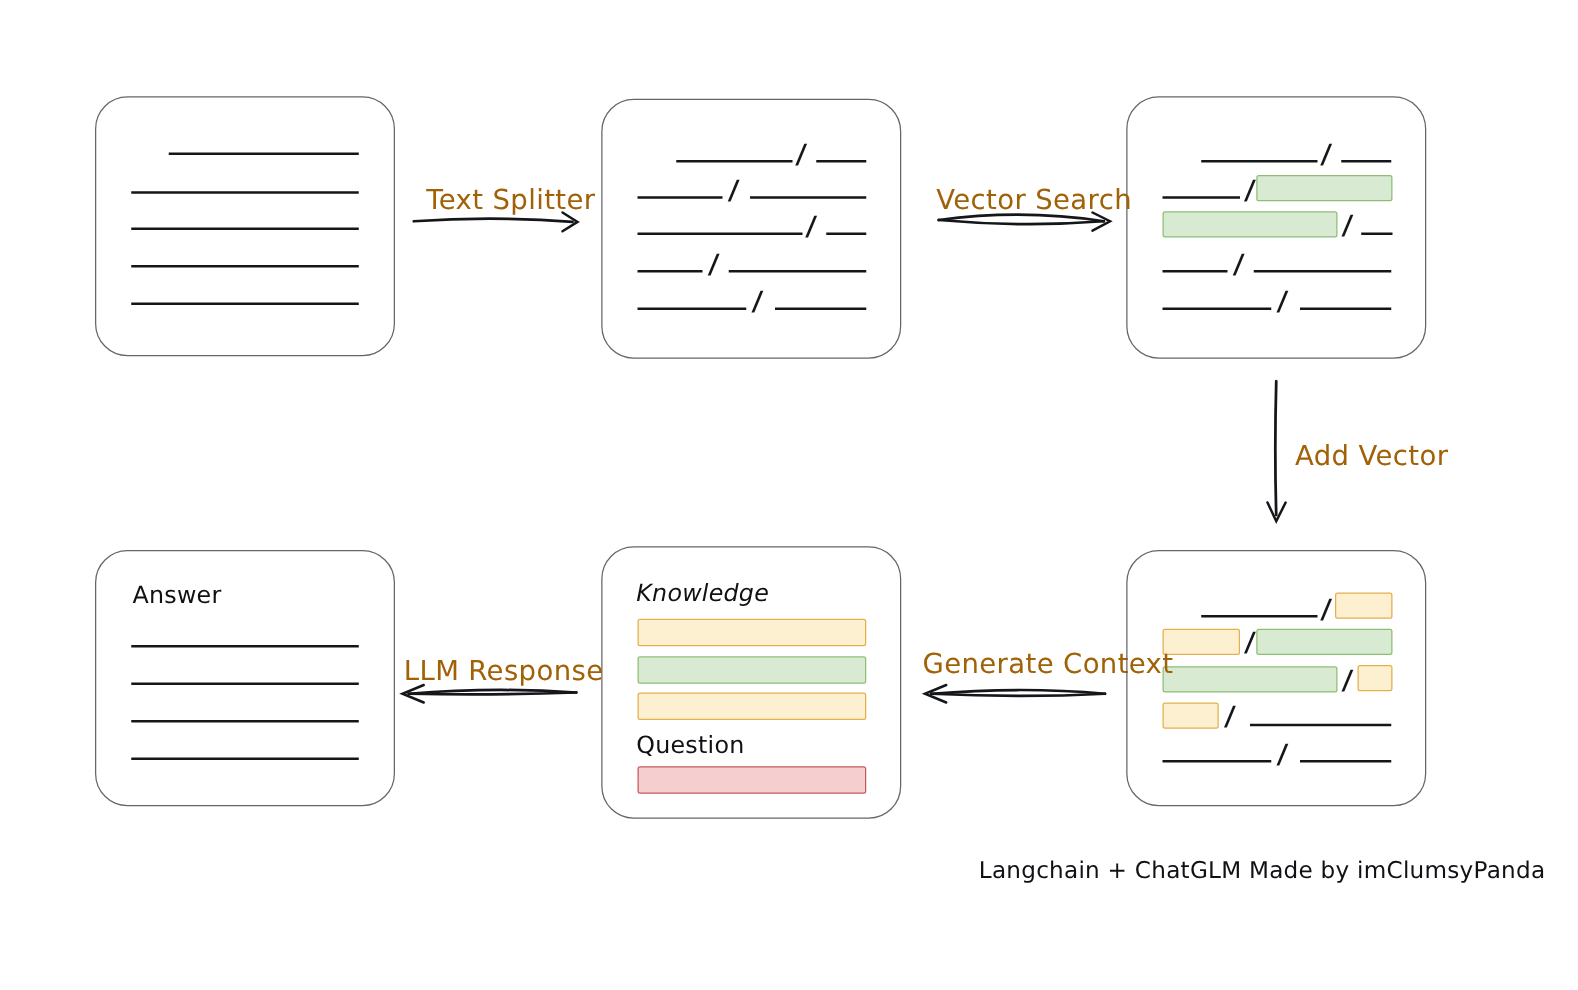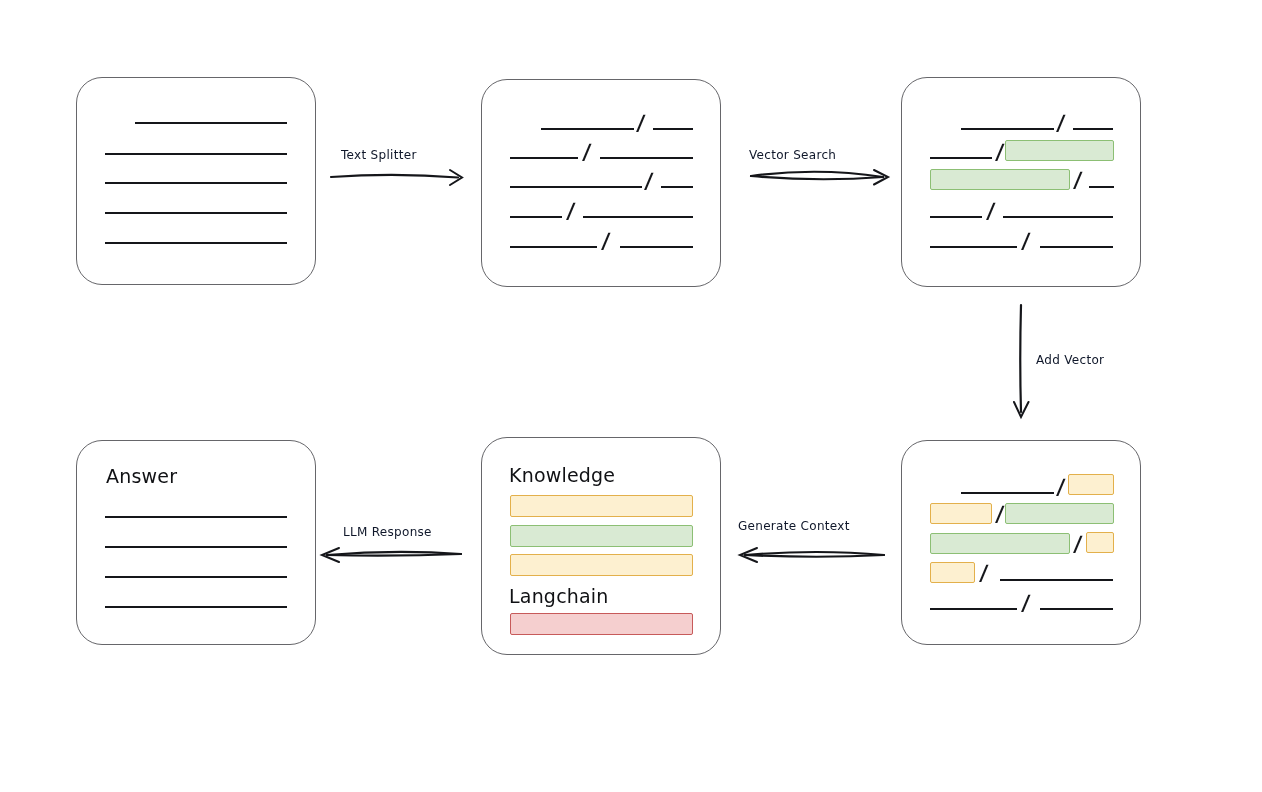--- a/index.html
+++ b/index.html
@@ -78,23 +78,23 @@
     font-family: "DejaVu Sans", sans-serif;
     font-size: 19px;
     letter-spacing: 0.2px;
     color: #101114;
     white-space: nowrap;
   }
 
   .edge-label {
     position: absolute;
     font-family: "DejaVu Sans", sans-serif;
-    font-size: 12px;
+    font-size: 22px;
     letter-spacing: 0.3px;
-    color: #0f172a;
+    color: #a16207;
     white-space: nowrap;
   }
 
   .footnote {
     position: absolute;
     font-family: "DejaVu Sans", sans-serif;
     font-size: 18.5px;
     letter-spacing: 0.2px;
     color: #101114;
     white-space: nowrap;
@@ -176,25 +176,25 @@
   <div class="chip yellow" style="left:1086px; top:532px; width:28px;"></div>
 
   <div class="chip yellow" style="left:930px; top:562px; width:45px;"></div>
   <div class="slash" style="left:980px; top:563px;">/</div>
   <div class="rule" style="left:1000px; top:579px; width:113px;"></div>
 
   <div class="rule" style="left:930px; top:608px; width:87px;"></div>
   <div class="slash" style="left:1022px; top:593px;">/</div>
   <div class="rule" style="left:1040px; top:608px; width:73px;"></div>
 
-  <div class="box-heading" style="left:509px; top:464px;">Knowledge</div>
+  <div class="box-heading" style="left:509px; top:464px;font-style:italic;">Knowledge</div>
   <div class="bar yellow" style="left:510px; top:495px; width:183px;"></div>
   <div class="bar green" style="left:510px; top:525px; width:183px;"></div>
   <div class="bar yellow" style="left:510px; top:554px; width:183px;"></div>
-  <div class="box-heading" style="left:509px; top:585px;">Langchain</div>
+  <div class="box-heading" style="left:509px; top:585px;">Question</div>
   <div class="bar red" style="left:510px; top:613px; width:183px;"></div>
 
   <div class="box-heading" style="left:106px; top:465px;">Answer</div>
   <div class="rule" style="left:105px; top:516px; width:182px;"></div>
   <div class="rule" style="left:105px; top:546px; width:182px;"></div>
   <div class="rule" style="left:105px; top:576px; width:182px;"></div>
   <div class="rule" style="left:105px; top:606px; width:182px;"></div>
 
   <svg class="layer" viewBox="0 0 1262 792" width="1262" height="792">
     <g fill="none" stroke="#15161a" stroke-width="2.2" stroke-linecap="round">
@@ -220,16 +220,17 @@
   </svg>
 
   <div class="edge-label" style="left:341px; top:148px;">Text Splitter</div>
 
   <div class="edge-label" style="left:749px; top:148px;">Vector Search</div>
 
   <div class="edge-label" style="left:1036px; top:353px;">Add Vector</div>
 
   <div class="edge-label" style="left:738px; top:519px;">Generate Context</div>
 
-  <div class="edge-label" style="left:343px; top:525px;">LLM Response</div>
-
+  <div class="edge-label" style="left:323px; top:525px;">LLM Response</div>
+
+  <div class="footnote" style="left:783px; top:686px;">Langchain + ChatGLM Made by imClumsyPanda</div>
 
 </div>
 
 </body></html>

